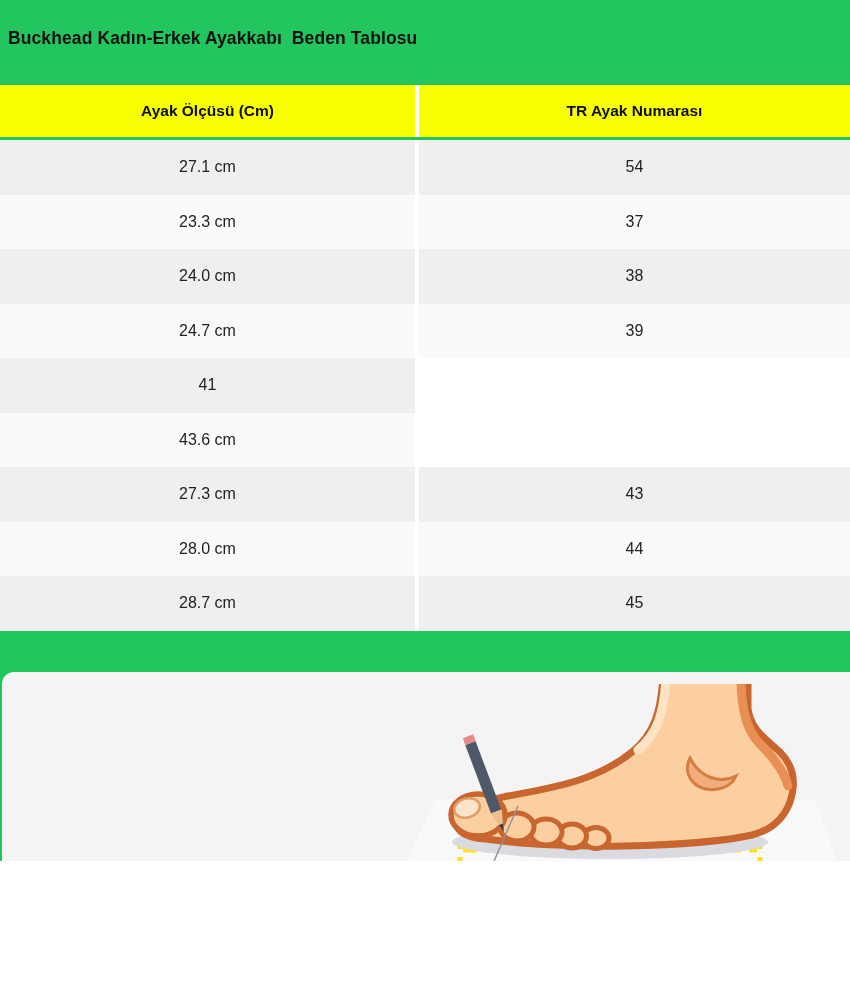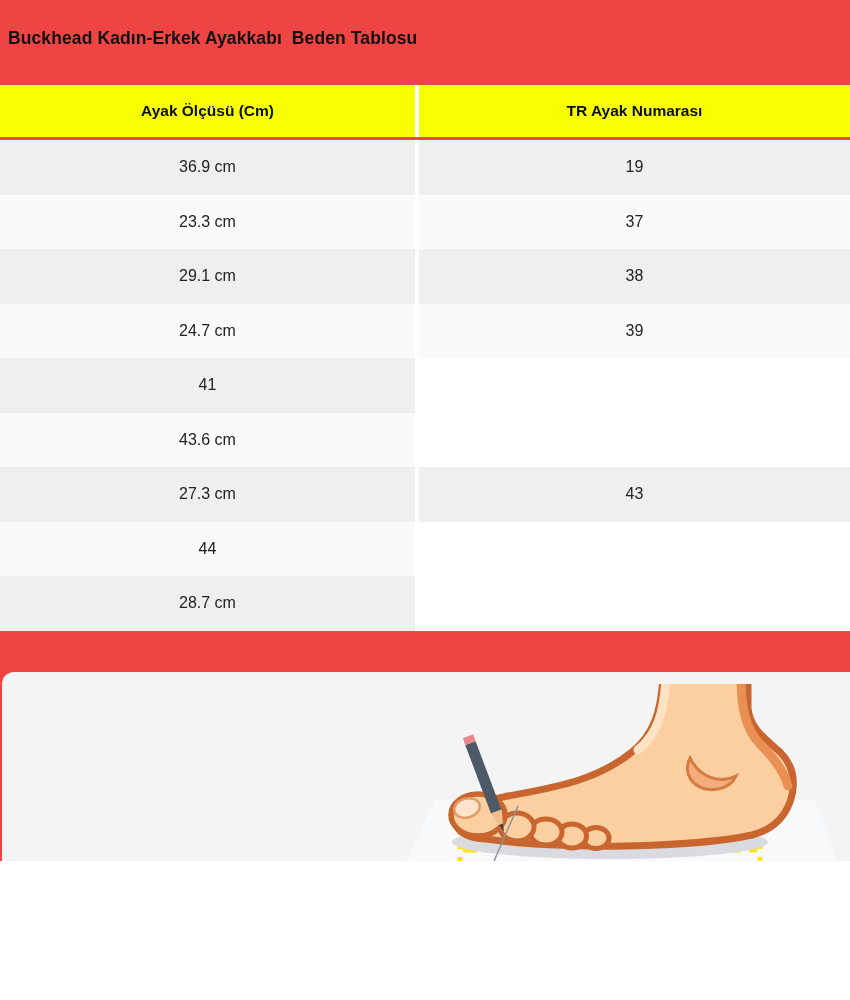--- a/index.html
+++ b/index.html
@@ -1,16 +1,16 @@
 <!DOCTYPE html>
 <html><head>
 <meta charset="utf-8">
 <style>
   html,body{margin:0;padding:0;background:#fff;}
-  .stage{position:relative;width:850px;height:861px;background:#ef4444;overflow:hidden;
+  .stage{position:relative;width:850px;height:861px;background:#22c55e;overflow:hidden;
          font-family:"Liberation Sans",sans-serif;color:#1a1a1a;}
   .page-title{position:absolute;left:8px;top:28px;font-size:17.5px;font-weight:bold;color:#111;
               white-space:pre-wrap;letter-spacing:.1px;}
   
   .tbl{position:absolute;left:0;top:85px;width:850px;text-align:right;}
   .thead,.trow{display:grid;grid-template-columns:415px 1fr;column-gap:4px;background:#fff;}
   .thead{height:52px;margin-bottom:3px;}
   .thead .cell{background:#f7ff00;font-weight:bold;font-size:15.5px;color:#0d0d0d;}
   .cell{display:flex;align-items:center;justify-content:center;}
   .trow{height:54.5px;}
@@ -31,50 +31,52 @@
 <div class="stage">
 
   <div class="page-title">Buckhead Kadın-Erkek Ayakkabı  Beden Tablosu</div>
 
   <div class="tbl">
     <div class="thead">
       <div class="cell">Ayak Ölçüsü (Cm)</div>
       <div class="cell">TR Ayak Numarası</div>
     </div>
     <div class="trow">
-      <div class="cell">36.9 cm</div>
-      <div class="cell">19</div>
+      <div class="cell">27.1 cm</div>
+      <div class="cell">54</div>
     </div>
     <div class="trow">
       <div class="cell">23.3 cm</div>
       <div class="cell">37</div>
     </div>
     <div class="trow">
-      <div class="cell">29.1 cm</div>
+      <div class="cell">24.0 cm</div>
       <div class="cell">38</div>
     </div>
     <div class="trow">
       <div class="cell">24.7 cm</div>
       <div class="cell">39</div>
     </div>
     <div class="trow">
       <div class="cell">41</div>
     </div>
     <div class="trow">
       <div class="cell">43.6 cm</div>
     </div>
     <div class="trow">
       <div class="cell">27.3 cm</div>
       <div class="cell">43</div>
     </div>
     <div class="trow">
+      <div class="cell">28.0 cm</div>
       <div class="cell">44</div>
     </div>
     <div class="trow">
       <div class="cell">28.7 cm</div>
+      <div class="cell">45</div>
     </div>
   </div>
 
   <div class="howto">
 
     <div class="illus">
       <svg width="490" height="328" viewBox="0 0 490 328">
         <defs>
           <linearGradient id="rg" x1="0" y1="217" x2="0" y2="269" gradientUnits="userSpaceOnUse">
             <stop offset="0" stop-color="#ed761f"></stop>

